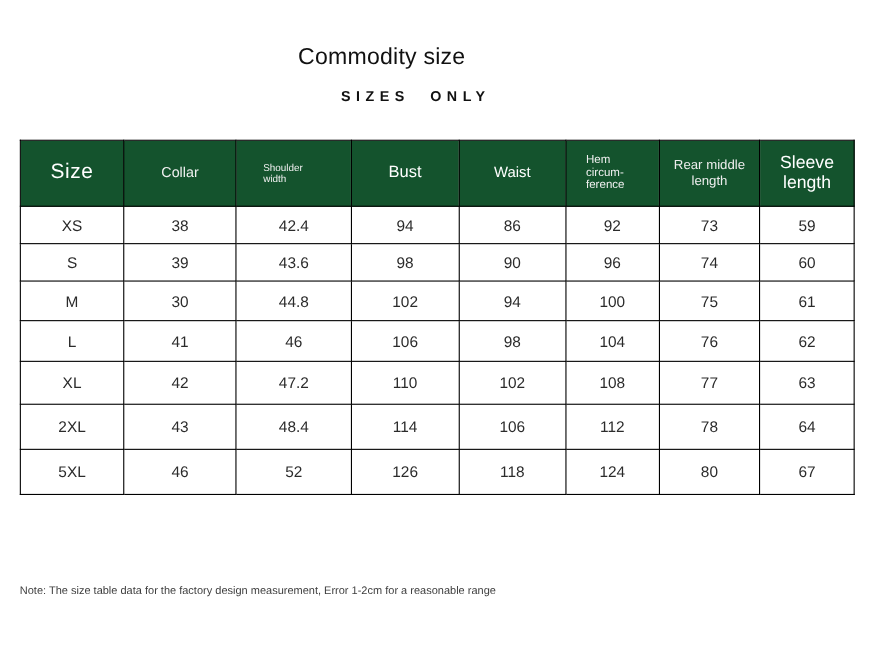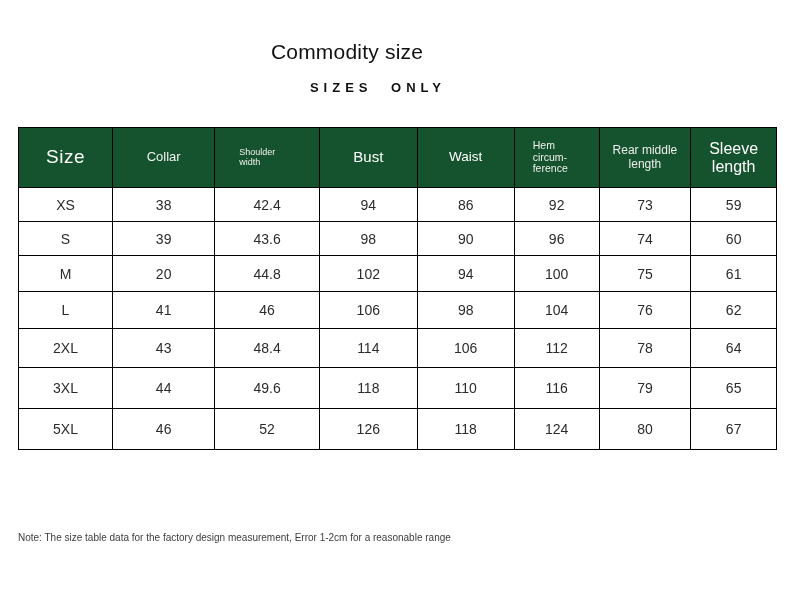--- a/index.html
+++ b/index.html
@@ -136,57 +136,57 @@
         <td>39</td>
         <td>43.6</td>
         <td>98</td>
         <td>90</td>
         <td>96</td>
         <td>74</td>
         <td>60</td>
       </tr>
       <tr>
         <td>M</td>
-        <td>20</td>
+        <td>30</td>
         <td>44.8</td>
         <td>102</td>
         <td>94</td>
         <td>100</td>
         <td>75</td>
         <td>61</td>
       </tr>
       <tr>
         <td>L</td>
         <td>41</td>
         <td>46</td>
         <td>106</td>
         <td>98</td>
         <td>104</td>
         <td>76</td>
         <td>62</td>
       </tr>
       <tr>
+        <td>XL</td>
+        <td>42</td>
+        <td>47.2</td>
+        <td>110</td>
+        <td>102</td>
+        <td>108</td>
+        <td>77</td>
+        <td>63</td>
+      </tr>
+      <tr>
         <td>2XL</td>
         <td>43</td>
         <td>48.4</td>
         <td>114</td>
         <td>106</td>
         <td>112</td>
         <td>78</td>
         <td>64</td>
-      </tr>
-      <tr>
-        <td>3XL</td>
-        <td>44</td>
-        <td>49.6</td>
-        <td>118</td>
-        <td>110</td>
-        <td>116</td>
-        <td>79</td>
-        <td>65</td>
       </tr>
       <tr>
         <td>5XL</td>
         <td>46</td>
         <td>52</td>
         <td>126</td>
         <td>118</td>
         <td>124</td>
         <td>80</td>
         <td>67</td>

